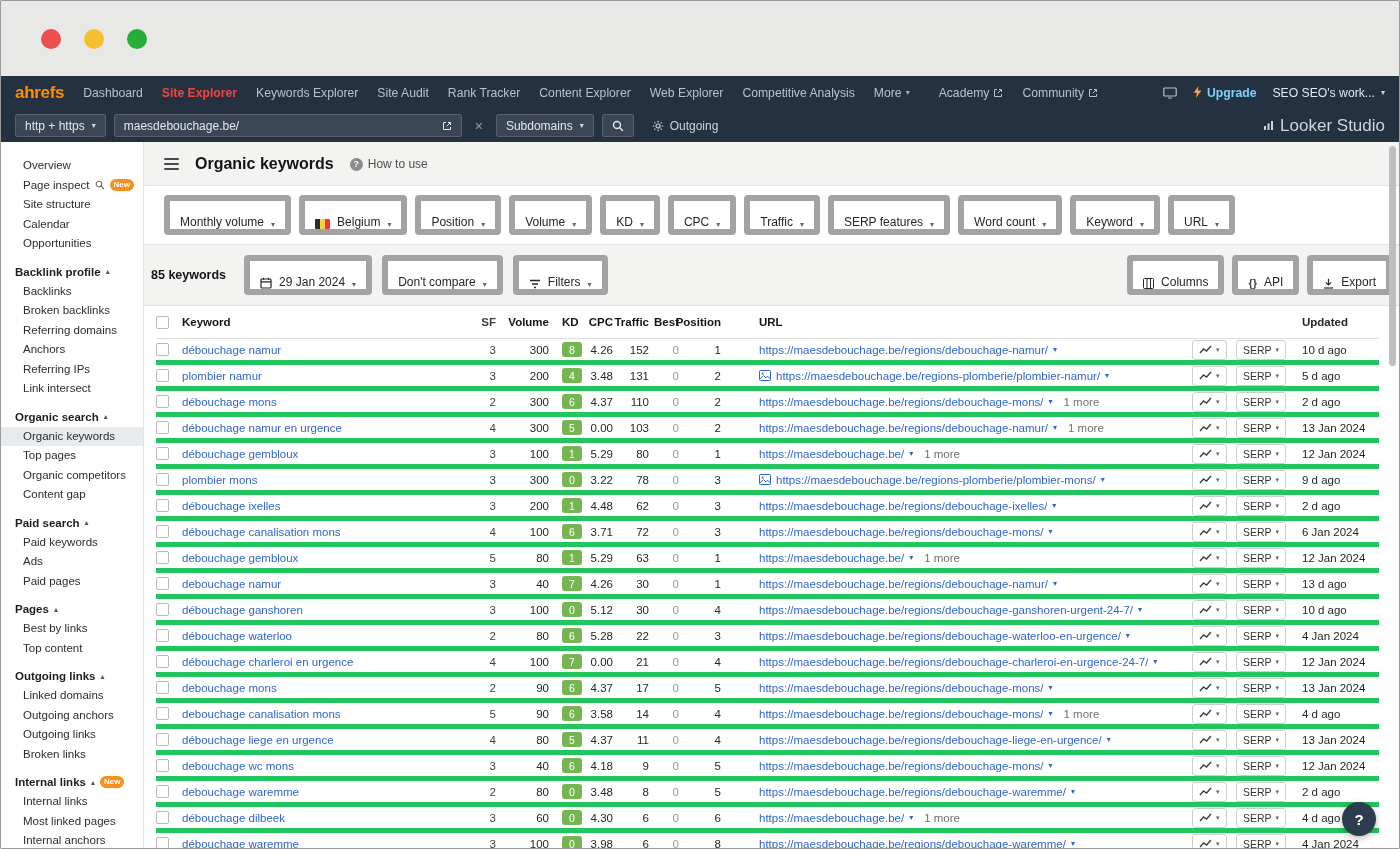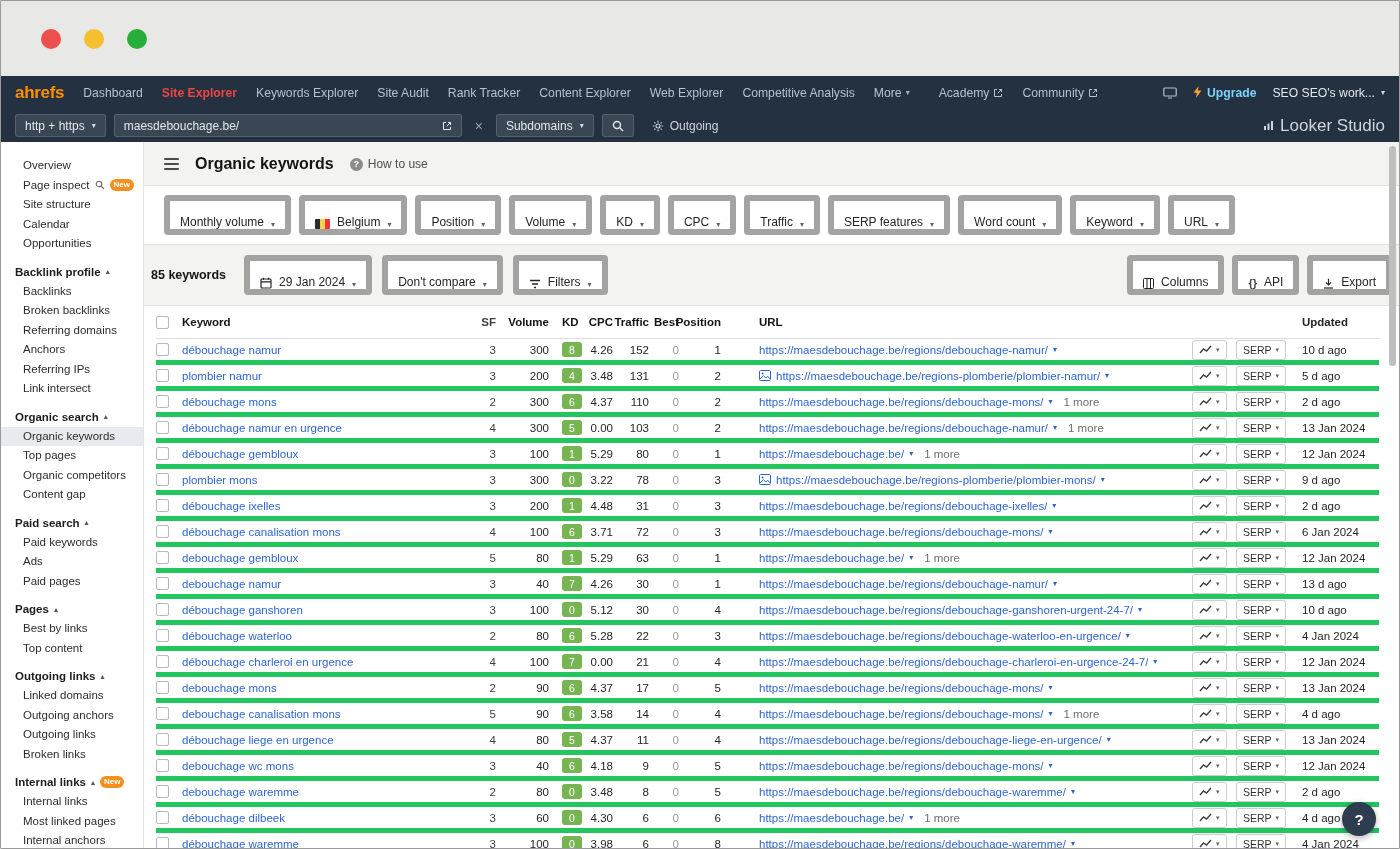--- a/index.html
+++ b/index.html
@@ -829,21 +829,21 @@
               <span class="td c-vol">
                 <span>200</span>
               </span>
               <span class="td c-kd">
                 <span class="kd-badge">1</span>
               </span>
               <span class="td c-cpc">
                 <span>4.48</span>
               </span>
               <span class="td c-traffic">
-                <span>31</span>
+                <span>62</span>
               </span>
               <span class="td c-paid">
                 <span>0</span>
               </span>
               <span class="td c-pos">
                 <span>3</span>
               </span>
               <span class="td c-url">
                 <a class="url-link">https://maesdebouchage.be/regions/debouchage-ixelles/</a>
                 <span class="url-caret">▾</span>

